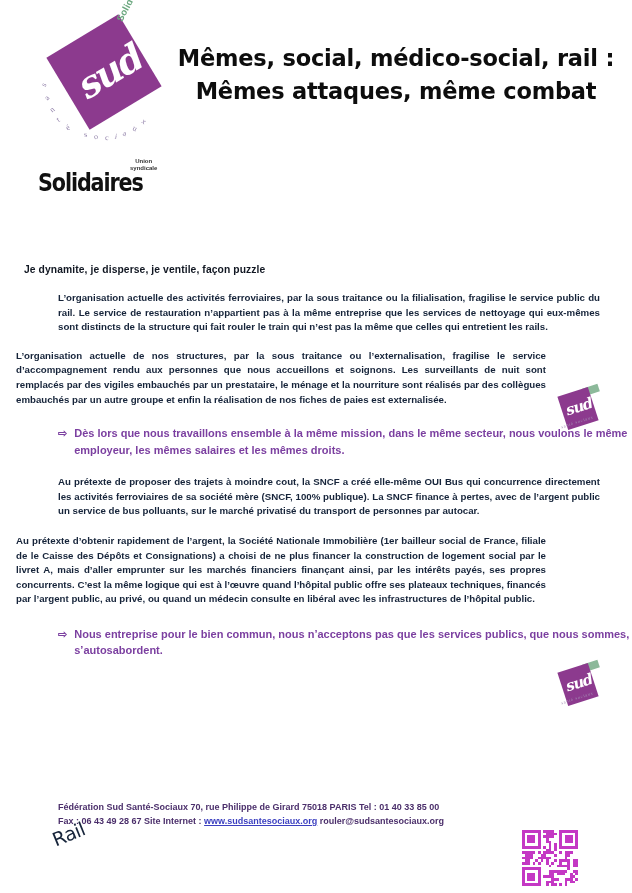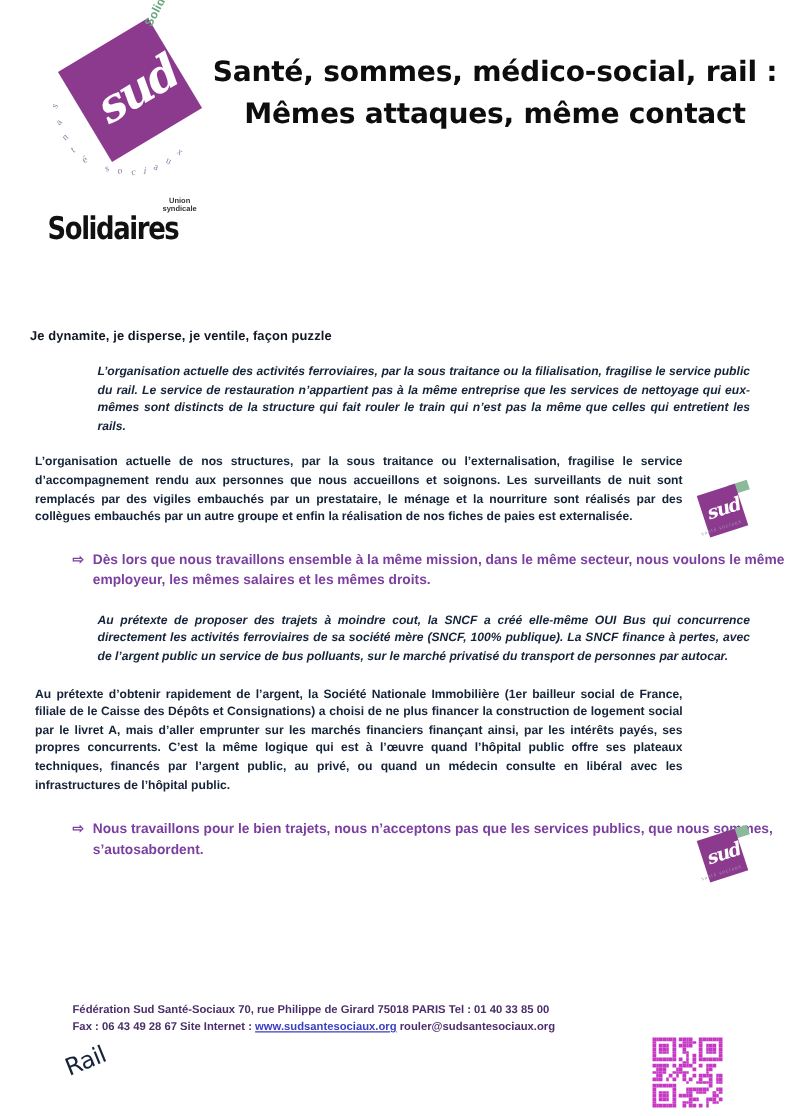--- a/index.html
+++ b/index.html
@@ -165,26 +165,25 @@
 
   p.para {
     margin: 0;
     font-size: 9.7px;
     line-height: 14.6px;
     font-weight: bold;
     color: #16243a;
     text-align: justify;
   }
   p.para.indent {
-    margin-left: 78px;
+    margin-left: 58px;
     margin-right: 32px;
-    font-style: italic;
   }
   p.para.full {
-    margin-left: 28px;
+    margin-left: 16px;
     margin-right: 86px;
   }
 
   .callout {
     margin: 0 0 0 58px;
     display: flex;
     gap: 7px;
     color: #7b3fa0;
     font-size: 11px;
     line-height: 16.5px;
@@ -327,22 +326,22 @@
 
     <div class="logo-solidaires">
       <div class="logo-solidaires-word">Solidaires</div>
       <div class="logo-solidaires-sub">
         <div>Union</div>
         <div>syndicale</div>
       </div>
     </div>
 
     <div class="title-block">
-      <div class="title-line">Santé, sommes, médico-social, rail :</div>
-      <div class="title-line">Mêmes attaques, même contact</div>
+      <div class="title-line">Mêmes, social, médico-social, rail :</div>
+      <div class="title-line">Mêmes attaques, même combat</div>
     </div>
 
   </div>
 
   <div class="content">
 
     <div style="position:relative;">
       <h2 class="section-heading" style="margin-top:52px;">Je dynamite, je disperse, je ventile, façon puzzle</h2>
 
       <p class="para indent" style="margin-top:16px;">L’organisation actuelle des activités ferroviaires, par la sous traitance ou la filialisation, fragilise le service public du rail. Le service de restauration n’appartient pas à la même entreprise que les services de nettoyage qui eux-mêmes sont distincts de la structure qui fait rouler le train qui n’est pas la même que celles qui entretient les rails.</p>
@@ -358,21 +357,21 @@
     <div style="position:relative;">
 
       <div class="rail-tag">Rail</div>
 
       <p class="para indent" style="margin-top:17px;">Au prétexte de proposer des trajets à moindre cout, la SNCF a créé elle-même OUI Bus qui concurrence directement les activités ferroviaires de sa société mère (SNCF, 100% publique). La SNCF  finance à pertes, avec de l’argent public un service de bus polluants, sur le marché privatisé du transport de personnes par autocar.</p>
 
       <p class="para full" style="margin-top:15px;">Au prétexte d’obtenir rapidement de l’argent, la Société Nationale Immobilière (1er bailleur social de France, filiale de le Caisse des Dépôts et Consignations) a choisi de ne plus financer la construction de logement social par le livret A, mais d’aller emprunter sur les marchés financiers finançant ainsi, par les intérêts payés, ses propres concurrents. C’est la même logique qui est à l’œuvre quand l’hôpital public offre ses plateaux techniques, financés par l’argent public, au privé, ou quand un médecin consulte en libéral avec les infrastructures de l’hôpital public.</p>
 
       <div class="callout" style="margin-top:19px;">
         <span class="arrow">⇨</span>
-        <span class="callout-text">Nous travaillons pour le bien trajets, nous n’acceptons pas que les services publics, que nous sommes, s’autosabordent.</span>
+        <span class="callout-text">Nous entreprise pour le bien commun, nous n’acceptons pas que les services publics, que nous sommes, s’autosabordent.</span>
       </div>
     </div>
   </div>
 
   <div class="stamp" style="left:556px; top:384px;">
     <div class="band"></div>
     <div class="sq"></div>
     <div class="sc">sud</div>
     <div class="arc">santé sociaux</div>
   </div>

